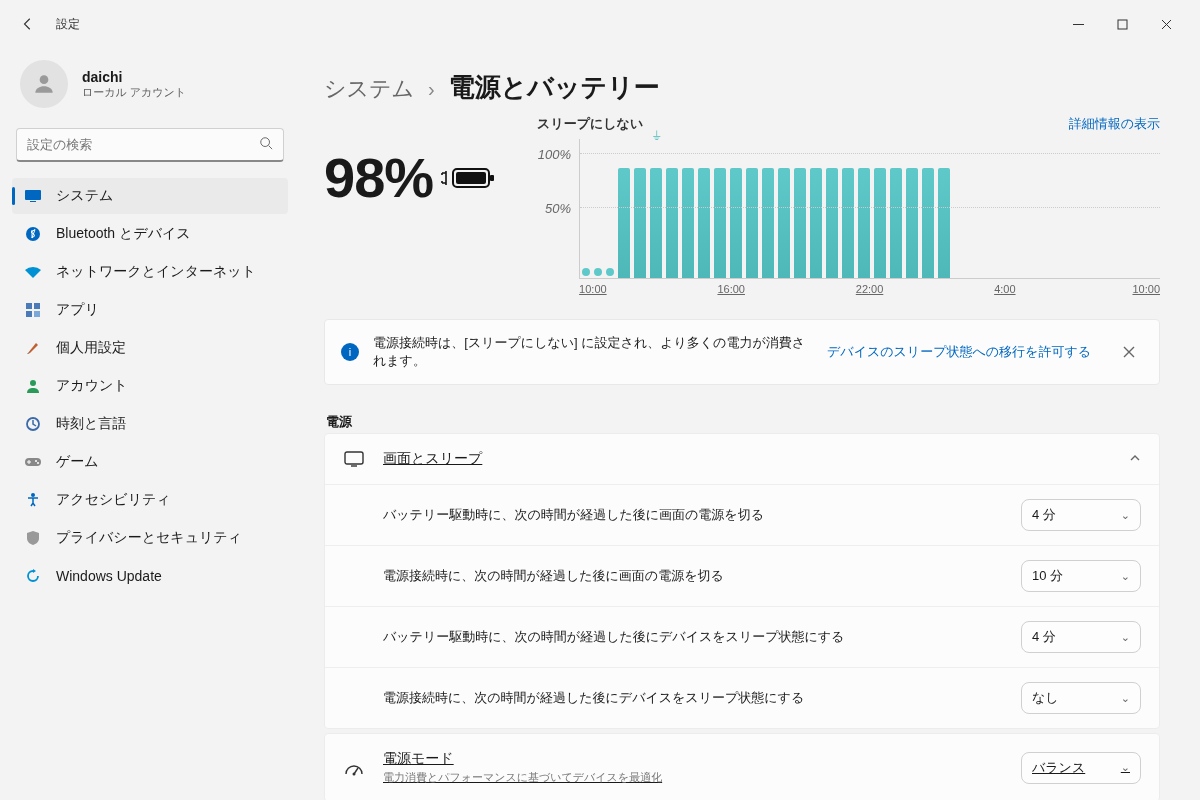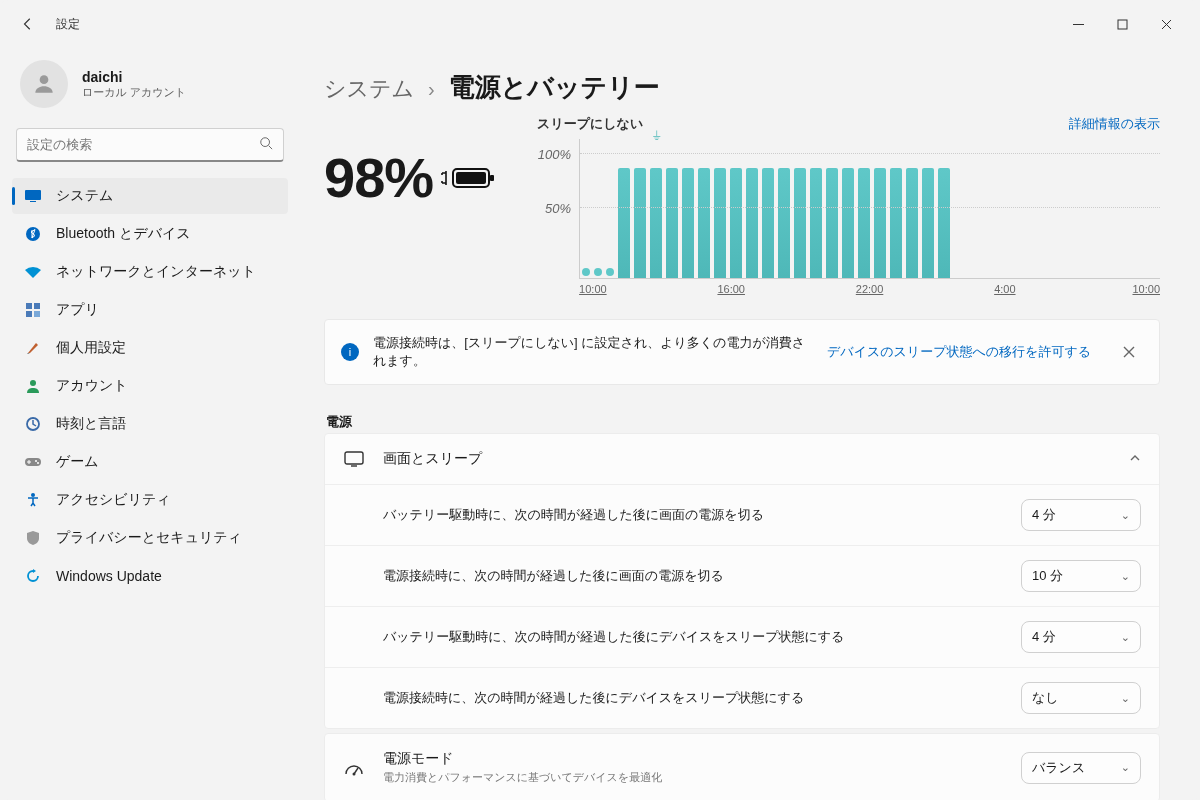--- a/index.html
+++ b/index.html
@@ -61,21 +61,21 @@
 
 .info-bar { margin-top: 24px; background: #fcfcfc; border: 1px solid #e8e8e8; border-radius: 4px; padding: 14px 16px; display: flex; align-items: center; gap: 14px; }
 .info-icon { width: 18px; height: 18px; border-radius: 50%; background: #0067c0; color: #fff; font-size: 11px; display: flex; align-items: center; justify-content: center; flex-shrink: 0; }
 .info-text { flex: 1; font-size: 13px; }
 .info-action { color: #0067c0; font-size: 13px; cursor: pointer; margin-right: 10px; }
 .info-close { width: 28px; height: 28px; display: flex; align-items: center; justify-content: center; cursor: pointer; color: #666; }
 
 .section-header { font-size: 13px; font-weight: 600; margin: 28px 0 2px 2px; }
 
 .card { background: #fcfcfc; border: 1px solid #ececec; border-radius: 4px; margin-bottom: 4px; }
-.card-head { display: flex; align-items: center; padding: 16px 18px; gap: 18px; cursor: pointer; }
+.card-head { display: flex; align-items: center; padding: 16px 18px; gap: 18px; cursor: pointer; text-decoration: underline; }
 .card-icon { width: 22px; display: flex; justify-content: center; color: #333; }
 .card-title { flex: 1; font-size: 14px; }
 .card-sub { font-size: 11px; color: #777; margin-top: 2px; }
 .chev { color: #666; }
 
 .setting-row { display: flex; align-items: center; padding: 14px 18px 14px 58px; border-top: 1px solid #eee; }
 .setting-label { flex: 1; font-size: 13px; }
 .dropdown { min-width: 120px; height: 32px; border: 1px solid #d0d0d0; border-radius: 8px; background: #fdfdfd; display: flex; align-items: center; justify-content: space-between; padding: 0 10px; font-size: 13px; cursor: pointer; }
 .dropdown .chev { font-size: 11px; }
 

